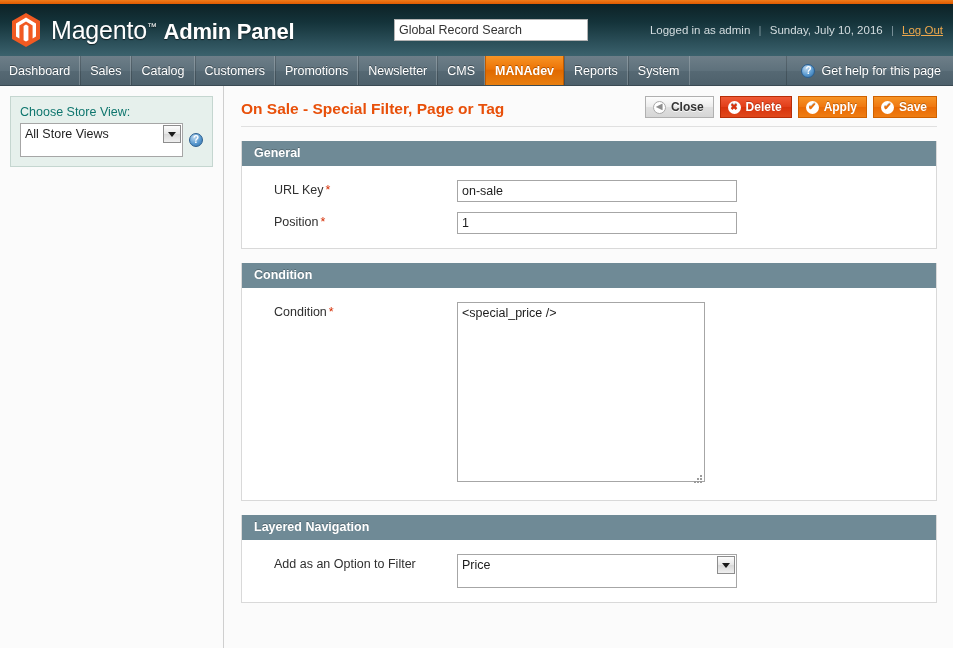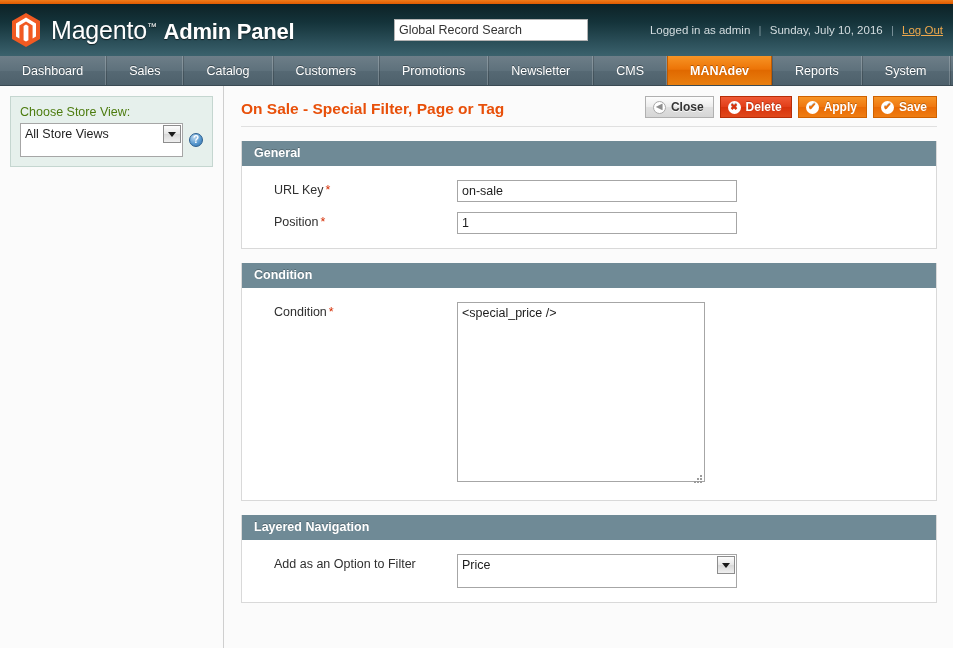--- a/index.html
+++ b/index.html
@@ -85,21 +85,21 @@
     height: 30px;
     background: linear-gradient(to bottom, #6d7e88 0%, #5e717c 50%, #566974 51%, #4d606b 100%);
     border-bottom: 1px solid #3a4a53;
     display: flex;
     align-items: stretch;
     position: relative;
   }
   .nav-item {
     position: relative;
     display: flex; align-items: center;
-    padding: 0 22px;
+    padding: 0 9px;
     color: #ffffff;
     font-size: 12.5px;
     white-space: nowrap;
     text-shadow: 0 -1px 0 rgba(0,0,0,.35);
     border-right: 1px solid rgba(255,255,255,.20);
     border-left: 1px solid rgba(0,0,0,.18);
   }
   .nav-item:first-child { border-left: none; }
   .nav-item.active {
     background: linear-gradient(to bottom, #f79425 0%, #ed7407 45%, #e06900 50%, #e87f10 100%);
@@ -146,21 +146,21 @@
     border-right: 1px solid #cfcfcf;
   }
   .store-switcher {
     margin: 10px 10px 0 10px;
     background: #e6f0ec;
     border: 1px solid #c5d6d0;
     padding: 8px 9px 9px 9px;
   }
   .store-switcher-label {
     font-size: 12.5px;
-    color: #4d7c0f;
+    color: #0f766e;
     margin-bottom: 4px;
   }
   .store-row { display: flex; align-items: center; gap: 6px; }
 
   
   .select-box {
     position: relative;
     display: inline-block;
     background: #ffffff;
     border: 1px solid #a6a6a6;

